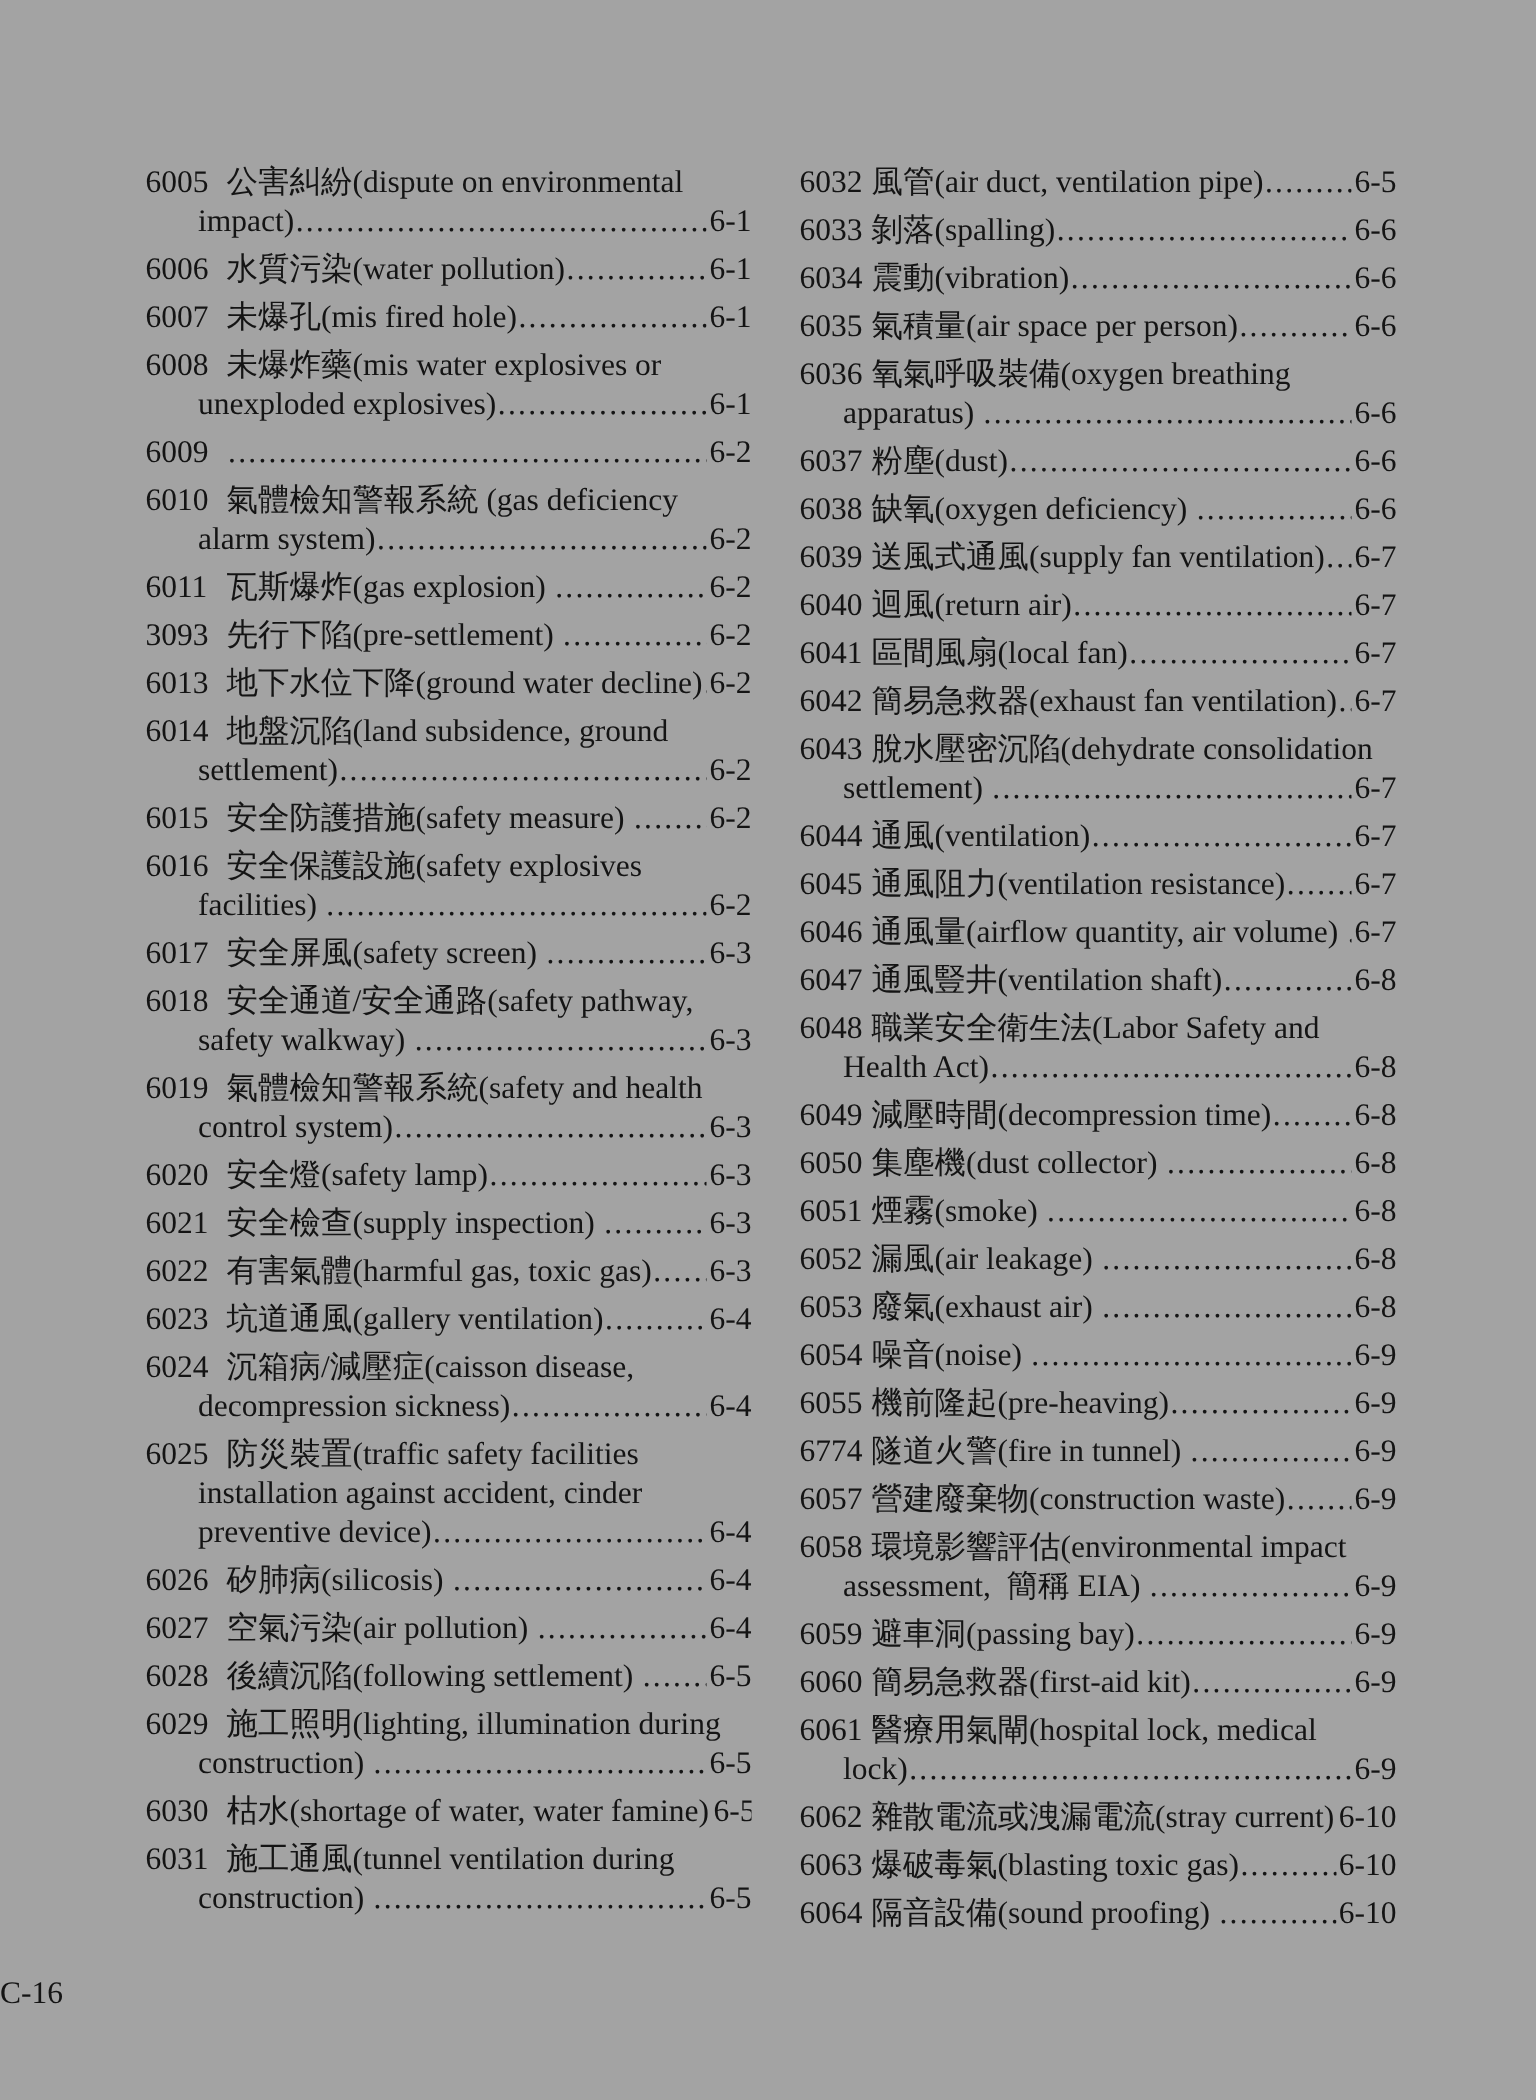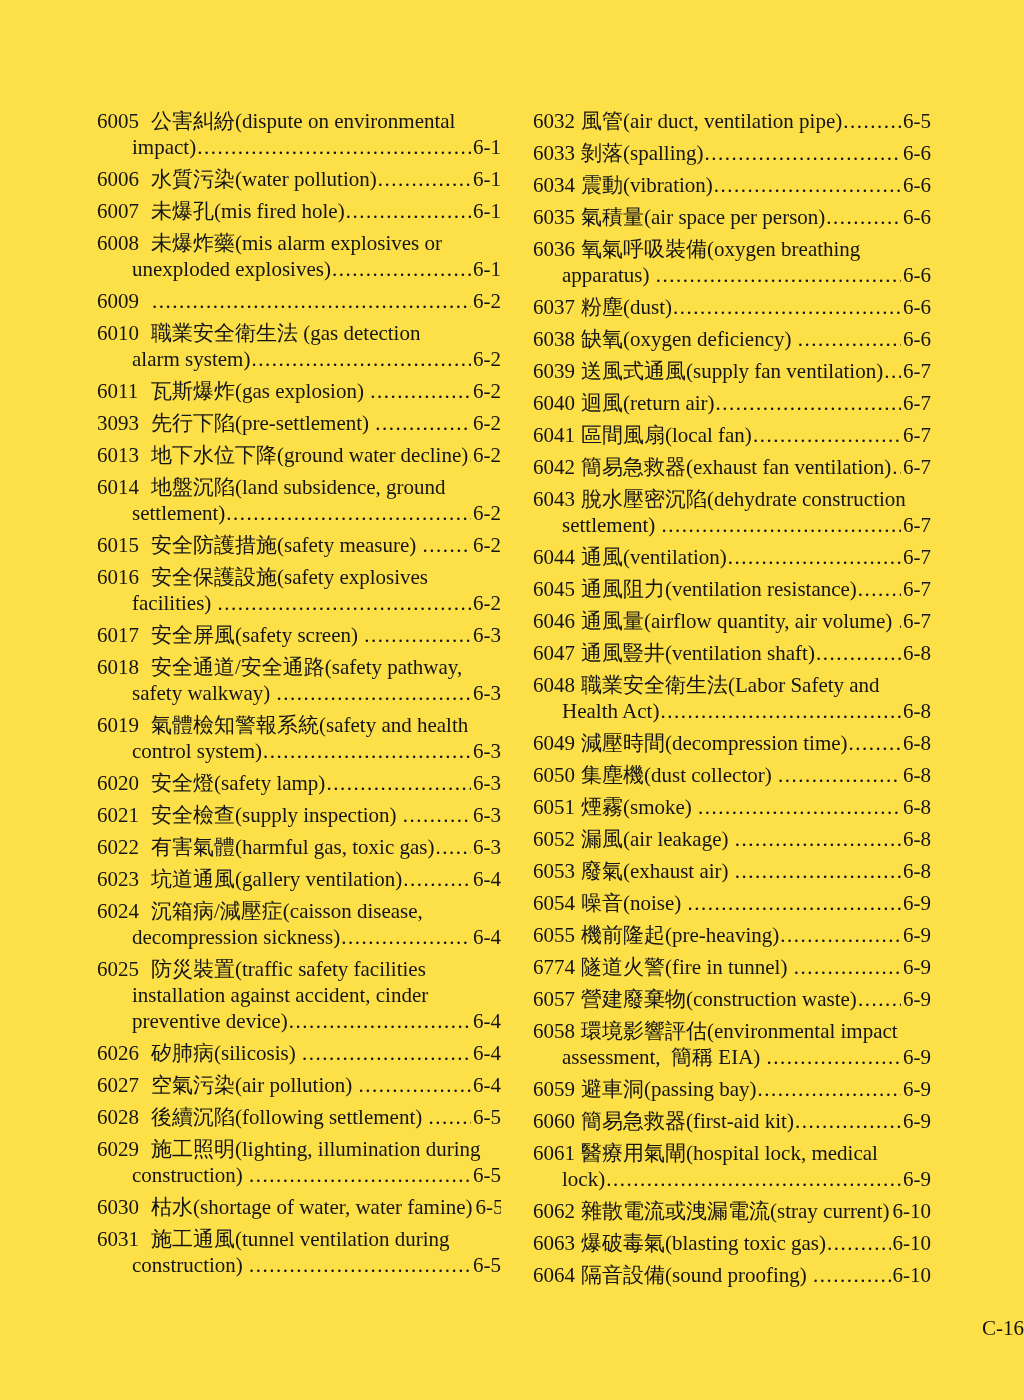--- a/index.html
+++ b/index.html
@@ -4,21 +4,21 @@
 <style>
   * { margin: 0; padding: 0; box-sizing: border-box; }
   html, body { background: #ffffff; }
   body {
     width: 1024px; height: 1400px;
     font-family: "Liberation Serif", "DejaVu Serif", serif;
     color: #141414;
     position: relative;
     overflow: hidden;
   }
-  .page { position: relative; width: 1024px; height: 1400px; background: #fde047; }
+  .page { position: relative; width: 1024px; height: 1400px; background: #a3a3a3; }
   .col { position: absolute; top: 108px; width: 404px; }
   .col-left  { left: 97px; }
   .col-right { left: 527px; text-align: center; }
   .entry { margin-bottom: 6px; }
   .line {
     display: flex;
     align-items: baseline;
     font-size: 21px;
     line-height: 26px;
     overflow: hidden;
@@ -33,21 +33,21 @@
     overflow: hidden;
     white-space: nowrap;
     letter-spacing: 1.5px;
     margin-left: 1px;
   }
   .pg { flex: 0 0 auto; padding-left: 2px; }
   .footer {
     position: absolute;
     top: 1316px; left: 0;
     width: 100%;
-    text-align: right;
+    text-align: left;
     font-size: 21px;
   }
 </style>
 </head>
 <body>
 
 <div class="page">
   <div class="col col-left" id="col-left">
       <div class="entry">
         <div class="line">
@@ -73,40 +73,40 @@
         <div class="line">
           <span class="num">6007</span>
           <span class="txt">未爆孔(mis fired hole)</span>
           <span class="leader">................................................................................................................................................................</span>
           <span class="pg">6-1</span>
         </div>
       </div>
       <div class="entry">
         <div class="line">
           <span class="num">6008</span>
-          <span class="txt">未爆炸藥(mis alarm explosives or</span>
+          <span class="txt">未爆炸藥(mis water explosives or</span>
         </div>
         <div class="line">
           <span class="indent"></span>
           <span class="txt">unexploded explosives)</span>
           <span class="leader">................................................................................................................................................................</span>
           <span class="pg">6-1</span>
         </div>
       </div>
       <div class="entry">
         <div class="line">
           <span class="num">6009</span>
           <span class="leader">................................................................................................................................................................</span>
           <span class="pg">6-2</span>
         </div>
       </div>
       <div class="entry">
         <div class="line">
           <span class="num">6010</span>
-          <span class="txt">職業安全衛生法 (gas detection</span>
+          <span class="txt">氣體檢知警報系統 (gas deficiency</span>
         </div>
         <div class="line">
           <span class="indent"></span>
           <span class="txt">alarm system)</span>
           <span class="leader">................................................................................................................................................................</span>
           <span class="pg">6-2</span>
         </div>
       </div>
       <div class="entry">
         <div class="line">
@@ -402,21 +402,21 @@
         <div class="line">
           <span class="num">6042</span>
           <span class="txt">簡易急救器(exhaust fan ventilation)</span>
           <span class="leader">................................................................................................................................................................</span>
           <span class="pg">6-7</span>
         </div>
       </div>
       <div class="entry">
         <div class="line">
           <span class="num">6043</span>
-          <span class="txt">脫水壓密沉陷(dehydrate construction</span>
+          <span class="txt">脫水壓密沉陷(dehydrate consolidation</span>
         </div>
         <div class="line">
           <span class="indent"></span>
           <span class="txt">settlement) </span>
           <span class="leader">................................................................................................................................................................</span>
           <span class="pg">6-7</span>
         </div>
       </div>
       <div class="entry">
         <div class="line">

